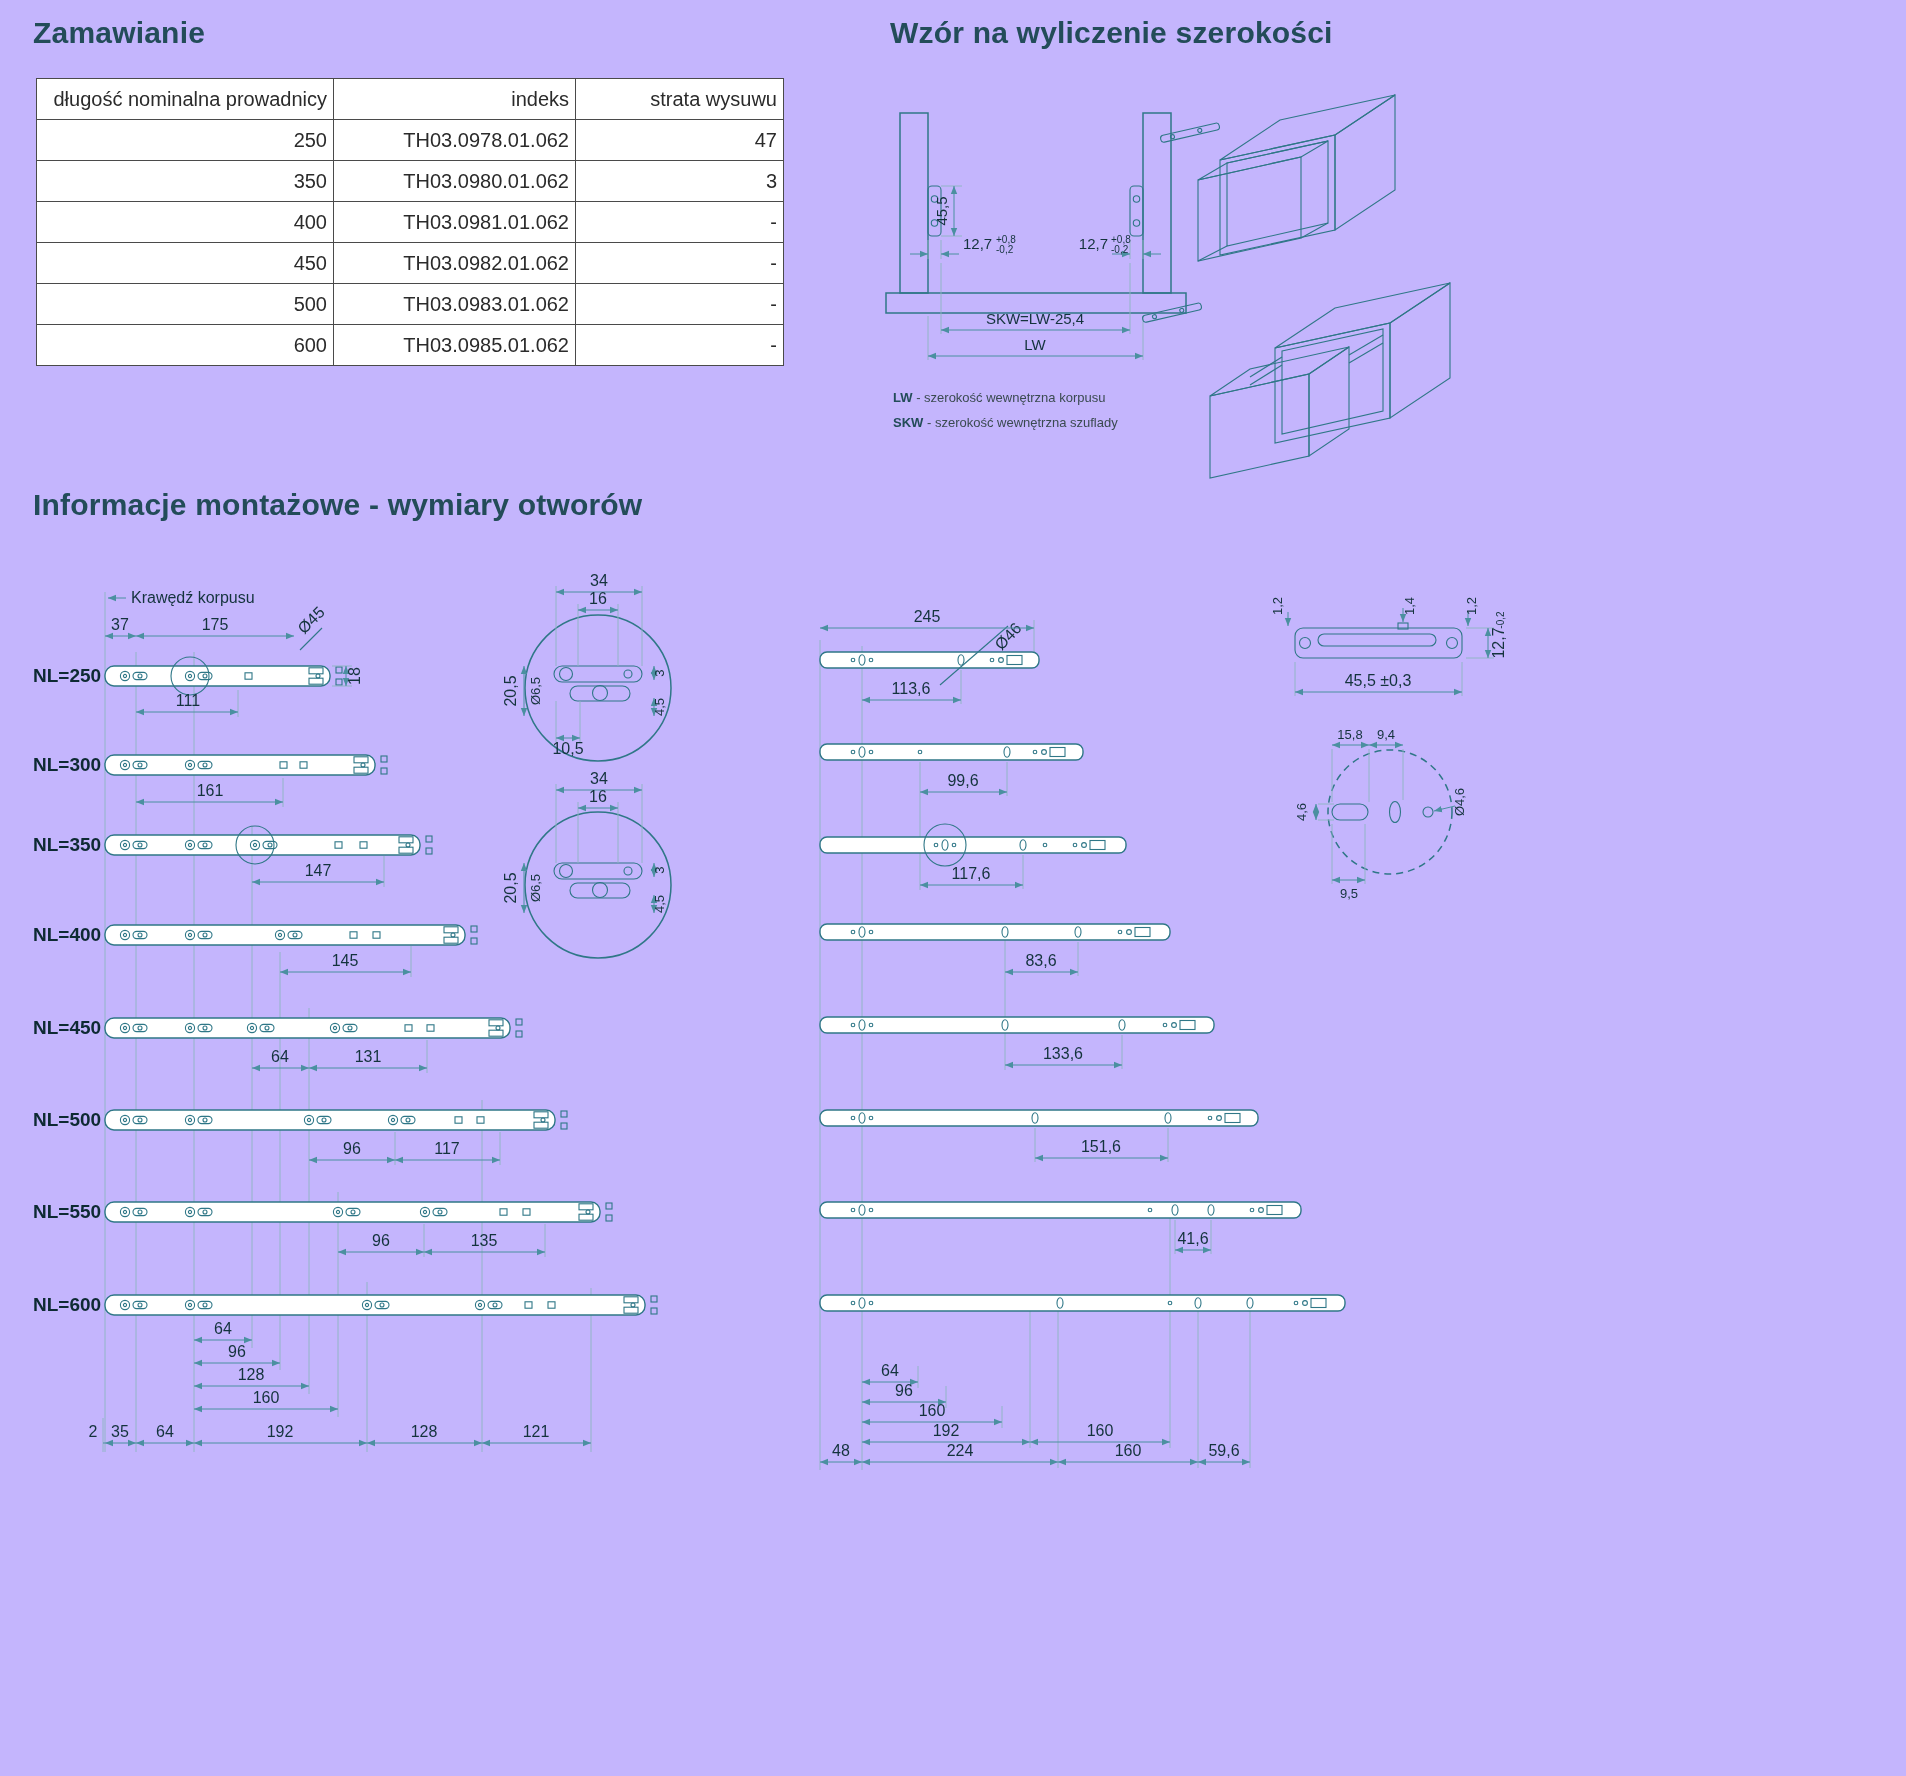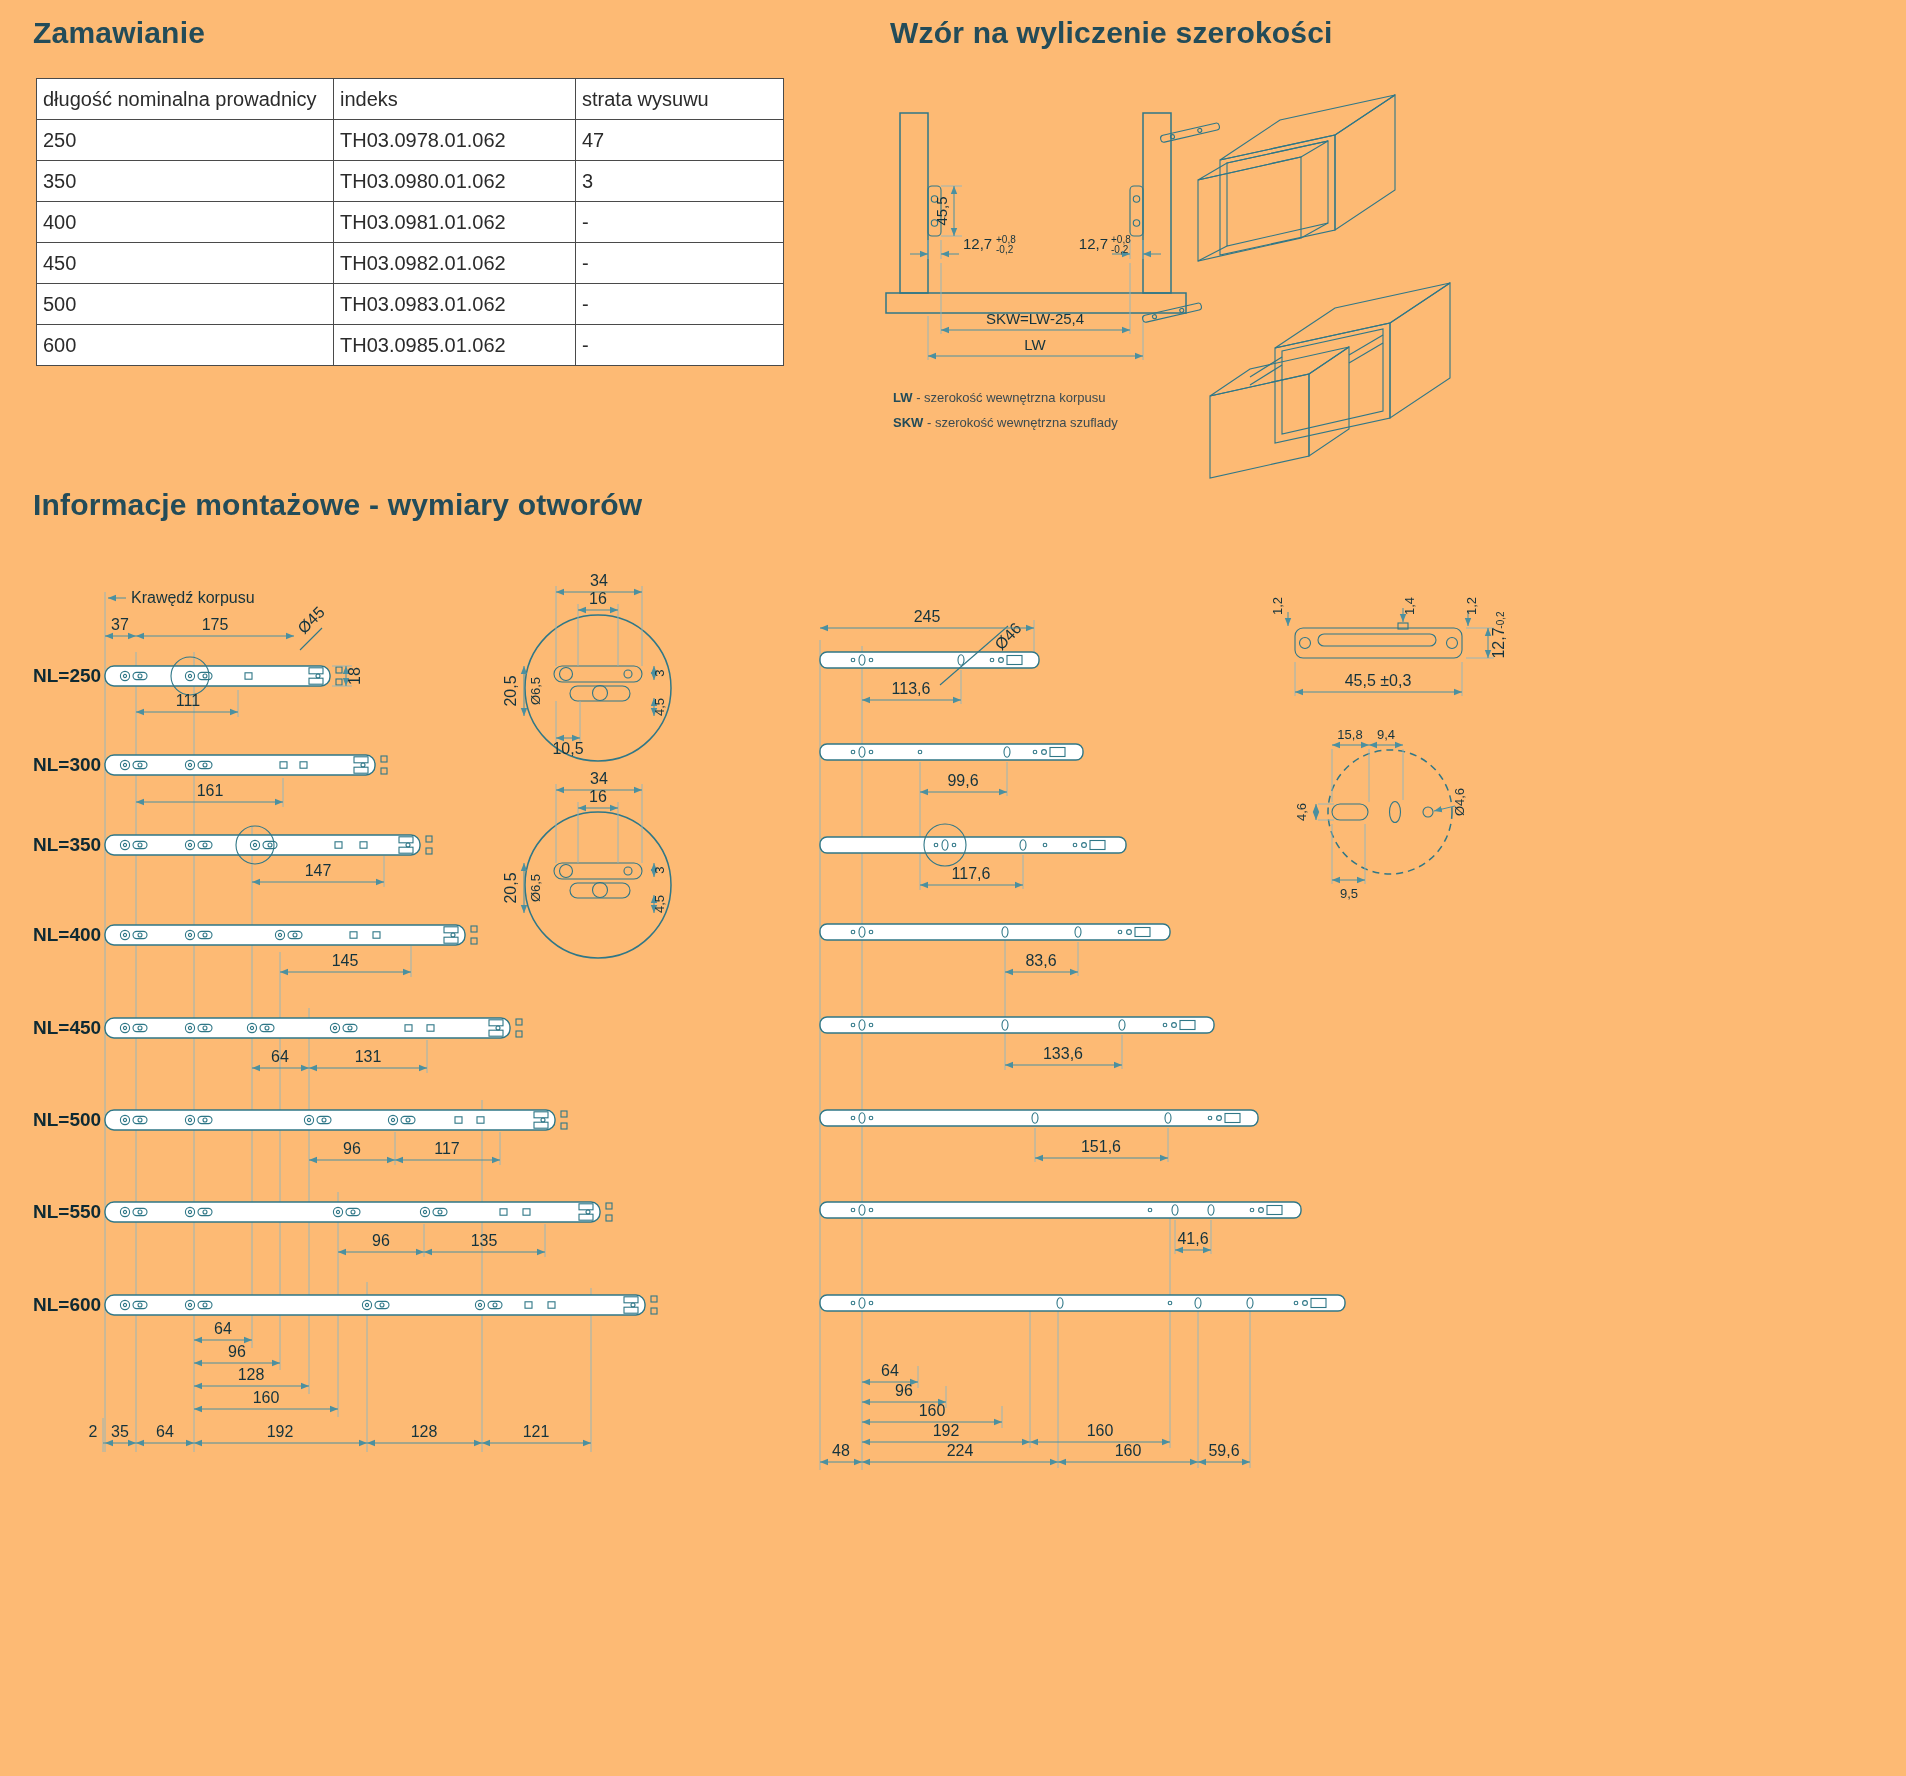--- a/index.html
+++ b/index.html
@@ -1,22 +1,22 @@
 <!DOCTYPE html>
 <html><head>
 <meta charset="utf-8">
 <style>
   *{box-sizing:border-box;margin:0;padding:0}
   html,body{background:#fff}
   body{font-family:"Liberation Sans",sans-serif;color:#14333d}
-  .page{position:relative;width:1906px;height:1776px;background:#fdba74;overflow:hidden}
+  .page{position:relative;width:1906px;height:1776px;background:#c4b5fd;overflow:hidden}
   .h1{position:absolute;font-size:30px;font-weight:bold;color:#234c59;letter-spacing:.2px}
   table.ord{position:absolute;left:36px;top:78px;border-collapse:collapse;background:#fff}
   table.ord th,table.ord td{border:1px solid #4a4a4a;height:41px;font-size:20px;font-weight:normal;
-    color:#2b2b2b;text-align:left;vertical-align:middle;padding:0 6px}
+    color:#2b2b2b;text-align:right;vertical-align:middle;padding:0 6px}
   .legend{position:absolute;font-size:13px;color:#3a4a50}
   .legend b{color:#234c59;font-weight:bold}
   svg{position:absolute;overflow:visible}
   svg text{font-family:"Liberation Sans",sans-serif;font-size:16px;fill:#14333d}
   text.t{text-anchor:middle}
   text.s{text-anchor:start}
   text.e{text-anchor:end}
   text.f15{font-size:15px}
   text.f13{font-size:13px}
   text.tol{font-size:10px}

